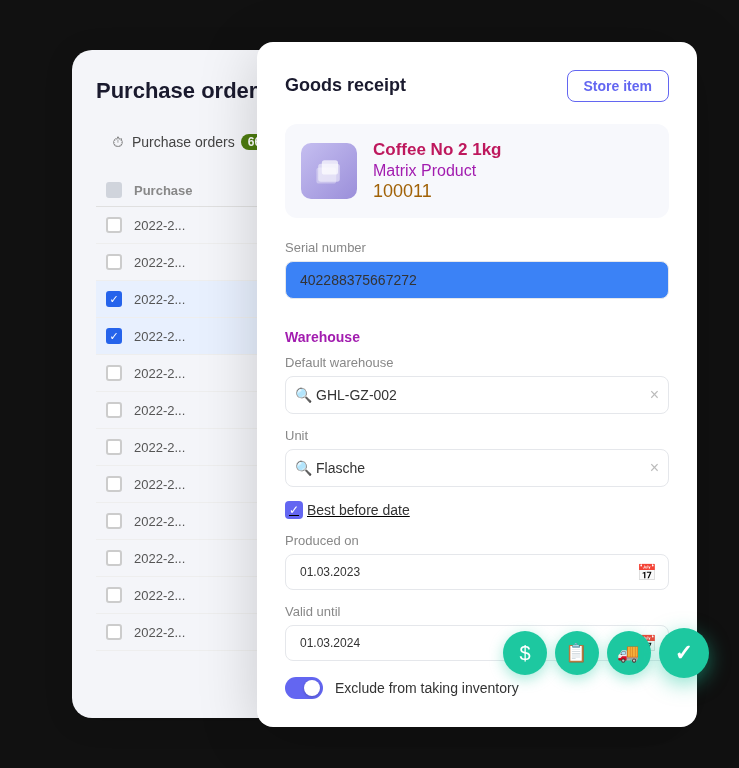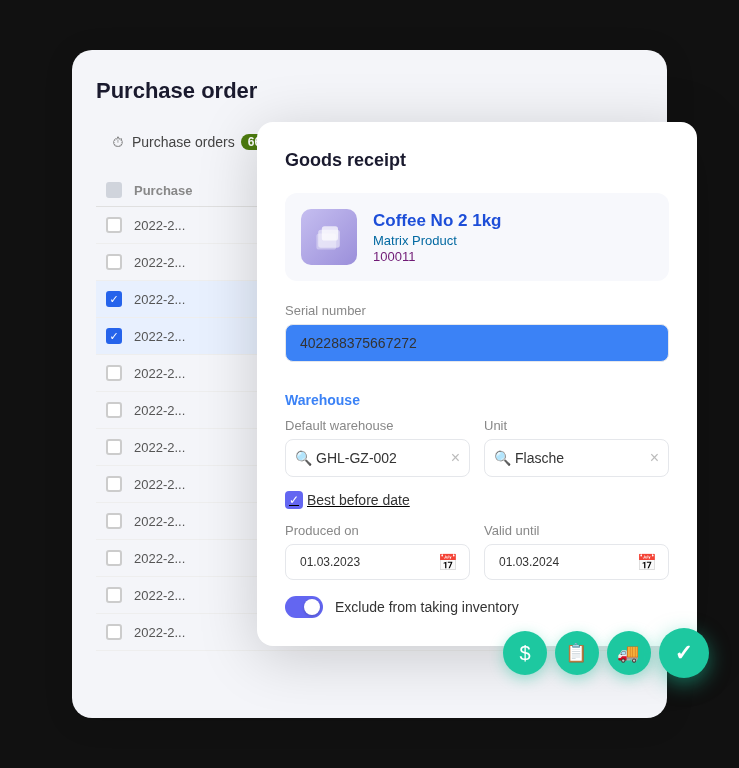--- a/index.html
+++ b/index.html
@@ -202,66 +202,66 @@
     }
 
     .product-image svg {
       width: 36px;
       height: 36px;
     }
 
     .product-name {
       font-size: 17px;
       font-weight: 700;
-      color: #1d4ed8;
+      color: #be185d;
       text-align: right;
     }
 
     .product-sub {
-      font-size: 13px;
-      color: #0369a1;
+      font-size: 16px;
+      color: #a21caf;
       margin-top: 2px;
     }
 
     .product-id {
-      font-size: 13px;
-      color: #701a75;
+      font-size: 18px;
+      color: #a16207;
       margin-top: 1px;
     }
 
     
     .field-label {
       font-size: 13px;
       color: #888;
       margin-bottom: 6px;
     }
 
     .field-section-label {
       font-size: 14px;
       font-weight: 600;
-      color: #3b82f6;
+      color: #a21caf;
       margin-bottom: 10px;
       margin-top: 16px;
     }
 
     .text-input {
       width: 100%;
       border: 1.5px solid #e5e7eb;
       border-radius: 8px;
       padding: 10px 14px;
       font-size: 14px;
       color: #333;
       background: #3b82f6;
       outline: none;
       margin-bottom: 14px;
     }
 
     .two-col {
       display: grid;
-      grid-template-columns: 1fr 1fr;
+      grid-template-columns: 1fr;
       gap: 14px;
     }
 
     .search-input-wrap {
       position: relative;
       display: flex;
       align-items: center;
     }
 
     .search-input-wrap .search-icon {
@@ -498,20 +498,21 @@
         <span class="row-text">2022-2...</span>
       </div>
     </div>
   </div>
 
   <div class="modal-overlay">
     <div class="modal">
       
       <div class="modal-header">
         <span class="modal-title">Goods receipt</span>
+        <button class="store-item-btn">Store item</button>
       </div>
 
       
       <div class="product-card">
         <div class="product-image">
           <svg viewBox="0 0 40 40" xmlns="http://www.w3.org/2000/svg">
             <rect x="8" y="12" width="24" height="20" rx="3" fill="rgba(255,255,255,0.5)"></rect>
             <rect x="12" y="8" width="18" height="16" rx="3" fill="rgba(255,255,255,0.7)"></rect>
             <rect x="6" y="16" width="22" height="18" rx="3" fill="rgba(255,255,255,0.35)"></rect>
           </svg>

